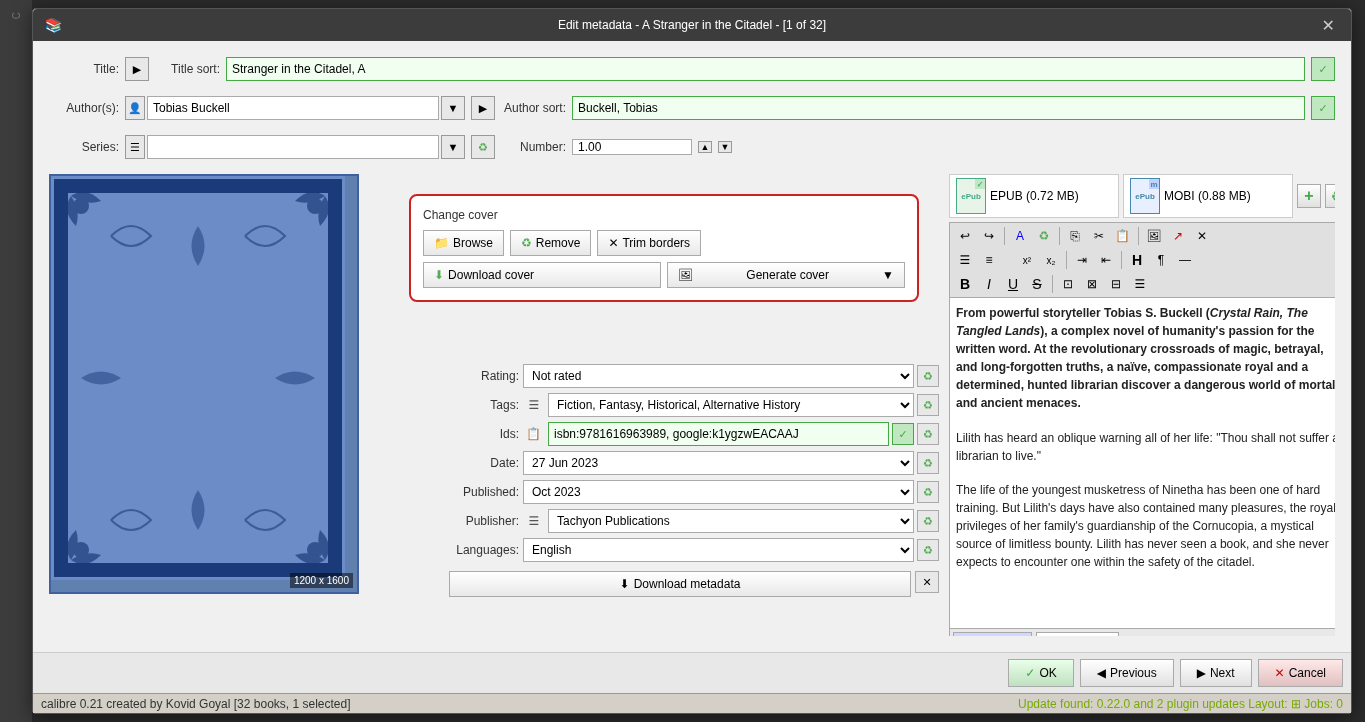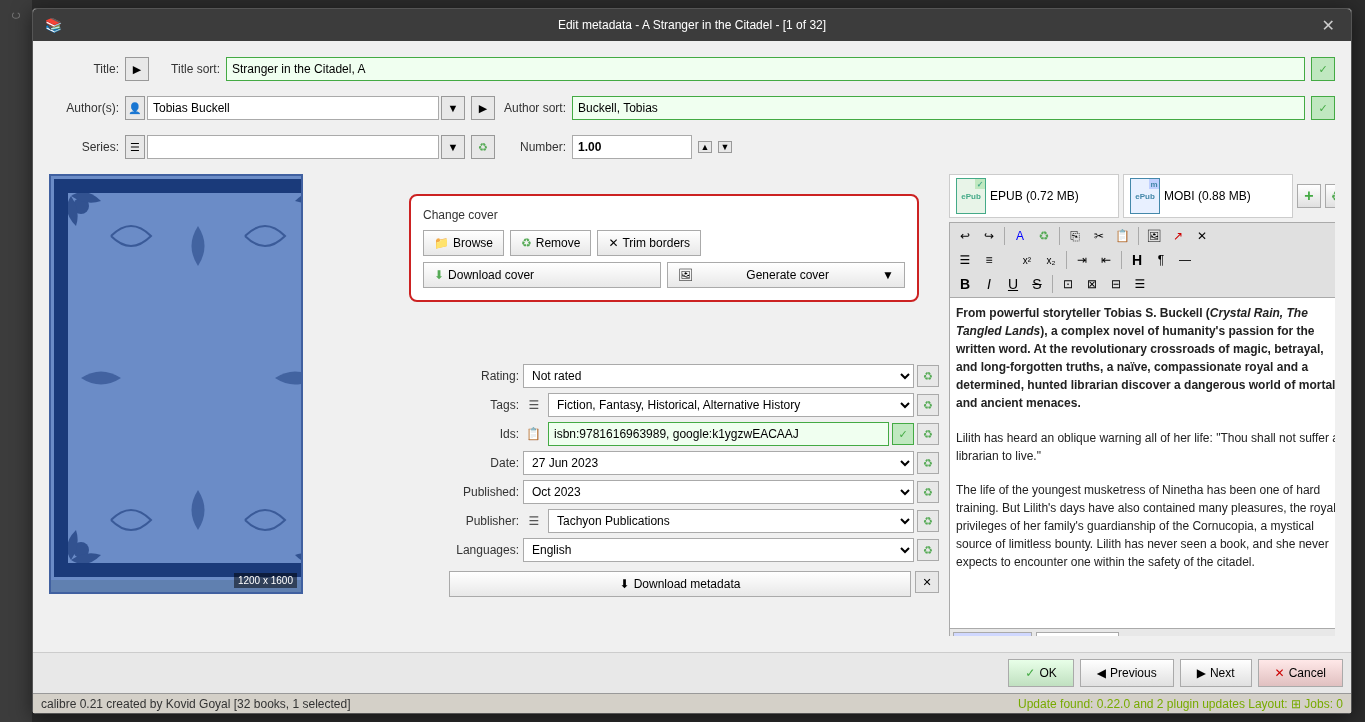--- a/index.html
+++ b/index.html
@@ -16,21 +16,21 @@
     
     .text-input { border: 1px solid #aaa; background: white; padding: 3px 5px; height: 24px; font-size: 12px; flex: 1; }
     .text-input.green-border { border: 1px solid #4a4; background: #f0fff0; }
     
     .icon-btn { width: 24px; height: 24px; border: 1px solid #999; background: #e8e8e8; cursor: pointer; display: flex; align-items: center; justify-content: center; font-size: 11px; }
     
     .main-area { display: flex; gap: 8px; flex: 1; overflow: hidden; }
     
     .left-panel { display: flex; flex-direction: column; gap: 6px; }
     
-    .cover-area { position: relative; width: 254px; height: 420px; background: #6080b0; border: 2px solid #4060a0; overflow: hidden; }
+    .cover-area { position: relative; width: 310px; height: 420px; background: #6080b0; border: 2px solid #4060a0; overflow: hidden; }
     .cover-label { position: absolute; bottom: 4px; right: 4px; background: rgba(0,0,0,0.5); color: white; padding: 2px 4px; font-size: 10px; }
     
     .cover-svg { width: 294px; height: 404px; }
     
     .change-cover-overlay { position: absolute; top: 20px; left: 360px; width: 510px; background: white; border: 2px solid #cc2222; border-radius: 8px; padding: 12px; z-index: 10; }
     .change-cover-title { font-size: 12px; color: #333; margin-bottom: 8px; }
     .cover-btns-row { display: flex; gap: 6px; margin-bottom: 6px; }
     .cover-btn { border: 1px solid #aaa; background: linear-gradient(to bottom, #fff, #e8e8e8); padding: 4px 10px; cursor: pointer; display: flex; align-items: center; gap: 4px; font-size: 12px; height: 26px; }
     .download-cover-row { display: flex; gap: 6px; }
     .download-btn-wide { flex: 1; border: 1px solid #aaa; background: linear-gradient(to bottom, #fff, #e8e8e8); padding: 4px 10px; cursor: pointer; display: flex; align-items: center; gap: 4px; font-size: 12px; height: 26px; }
@@ -57,21 +57,21 @@
     .dlg-btn { padding: 4px 16px; border: 1px solid #aaa; background: linear-gradient(to bottom, #fff, #e0e0e0); cursor: pointer; font-size: 12px; display: flex; align-items: center; gap: 4px; height: 28px; }
     .dlg-btn.ok { background: linear-gradient(to bottom, #e8ffe8, #c0e0c0); }
     .dlg-btn.cancel { background: linear-gradient(to bottom, #ffe8e8, #e0c0c0); }
     
     .statusbar { background: #d4d0c8; border-top: 1px solid #999; padding: 2px 8px; display: flex; justify-content: space-between; font-size: 11px; color: #333; height: 20px; align-items: center; }
     
     .calibre-sidebar { position: absolute; left: 0; top: 0; width: 32px; height: 722px; background: #3c3c3c; display: flex; flex-direction: column; align-items: center; padding-top: 4px; gap: 2px; }
     
     .ids-input { border: 1px solid #4a4; background: #f0fff0; padding: 3px 5px; height: 24px; font-size: 12px; flex: 1; }
     
-    .number-input { border: 1px solid #aaa; background: white; padding: 3px 5px; height: 24px; font-size: 12px; width: 120px; font-weight: bold; }
+    .number-input { border: 1px solid #aaa; background: white; padding: 3px 5px; height: 16px; font-size: 12px; width: 120px; }
   </style>
 </head>
 <body>
 
 <div style="position:relative; width:1365px; height:722px; background:#2b2b2b; overflow:hidden;">
 
   <div class="calibre-sidebar">
     <div style="color:#aaa; font-size:10px; margin-top:8px; writing-mode:vertical-rl; transform:rotate(180deg); opacity:0.5;">C</div>
   </div>
 

